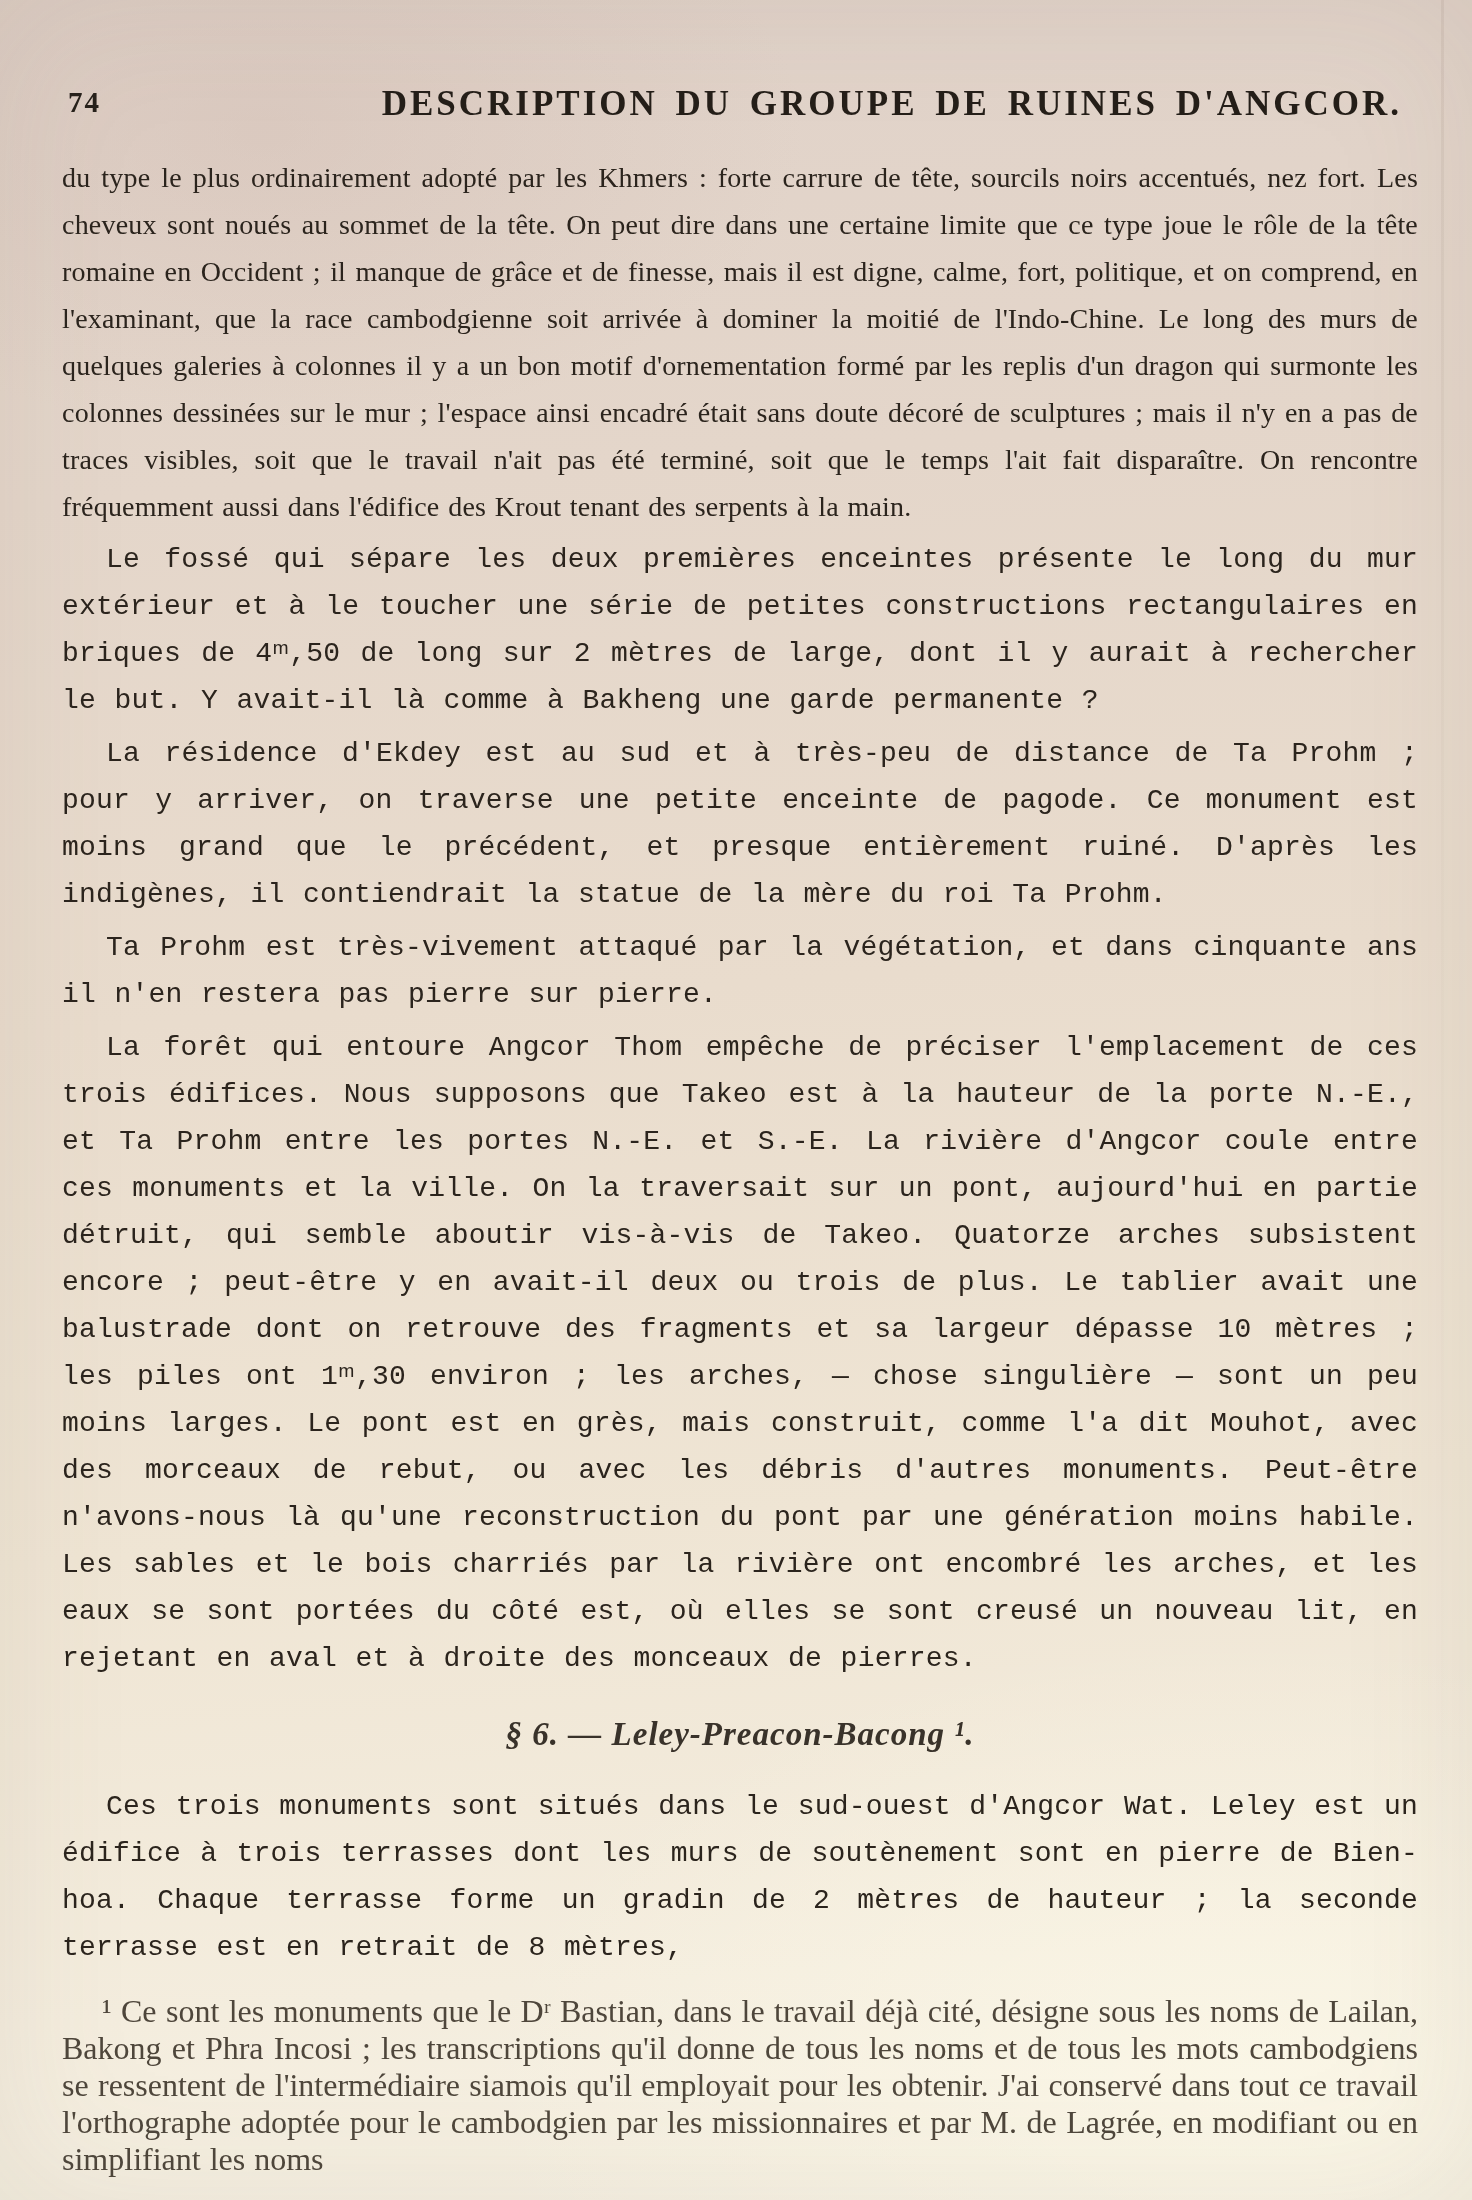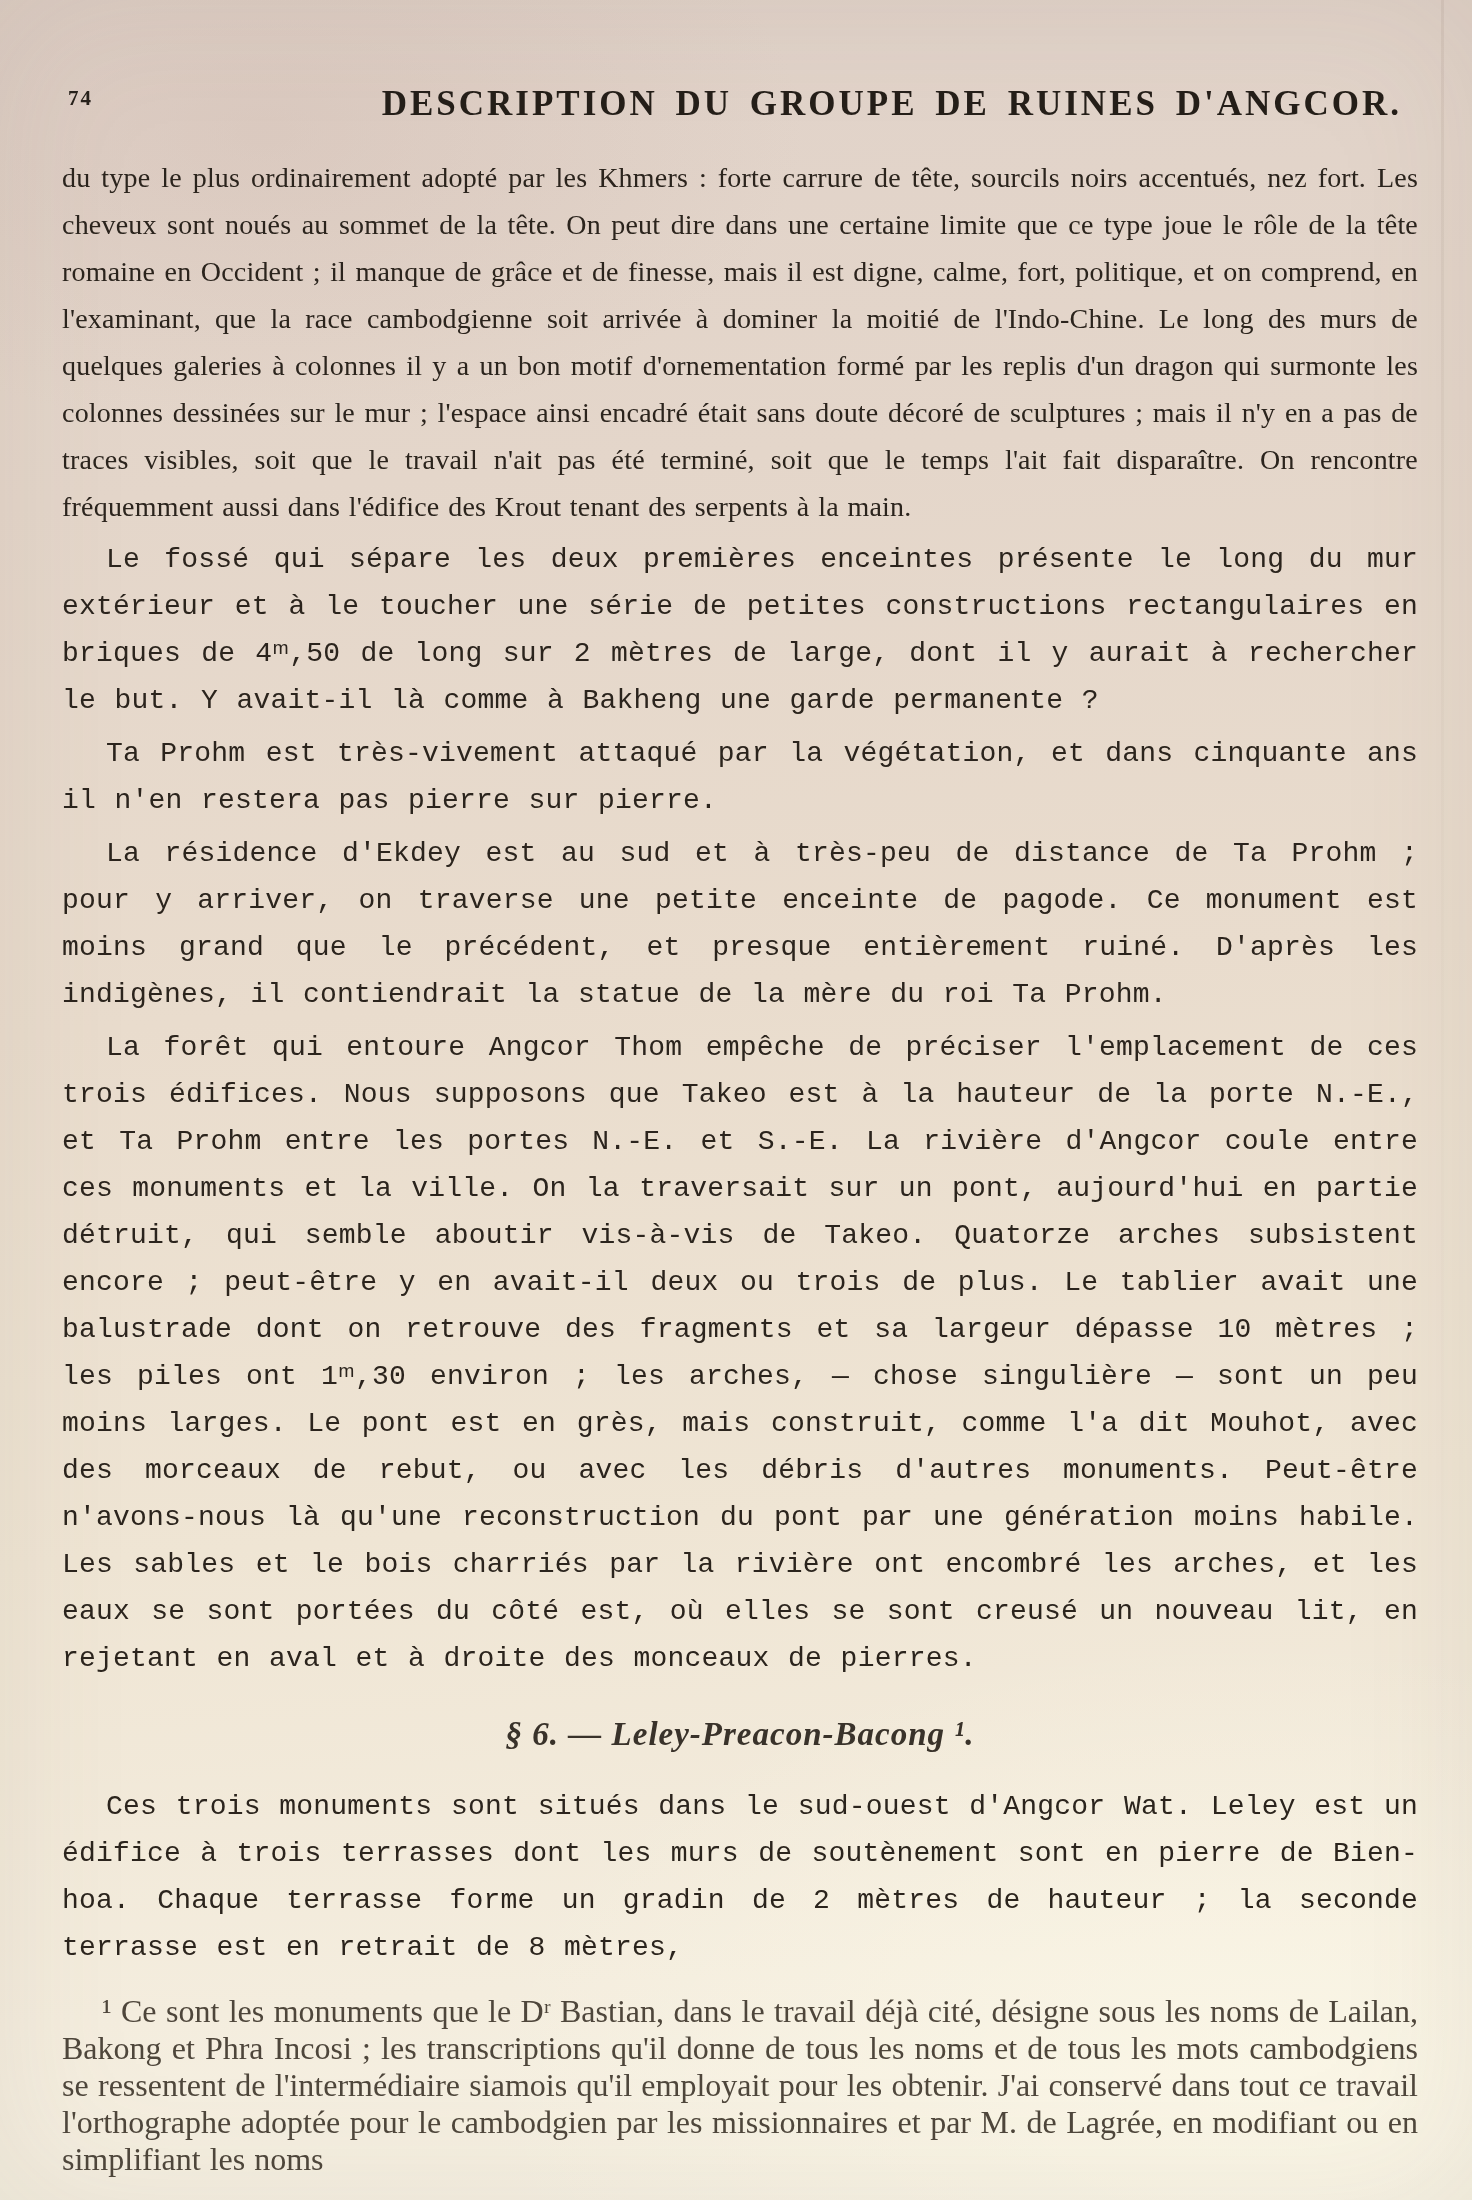--- a/index.html
+++ b/index.html
@@ -35,21 +35,21 @@
   }
   .page-header {
     position: relative;
     height: 44px;
     margin-bottom: 26px;
   }
   .page-number {
     position: absolute;
     left: 6px;
     top: 2px;
-    font-size: 21px;
+    font-size: 29px;
     font-weight: 700;
     letter-spacing: 2px;
     color: #27211b;
   }
   .running-title {
     text-align: right;
     font-size: 35px;
     font-weight: 700;
     letter-spacing: 3px;
     word-spacing: 6px;
@@ -96,22 +96,22 @@
   <div class="content">
 
     <div class="page-header">
       <span class="page-number">74</span>
       <div class="running-title">DESCRIPTION DU GROUPE DE RUINES D'ANGCOR.</div>
     </div>
 
     <div class="body-text">
       <p class="para">du type le plus ordinairement adopté par les Khmers&nbsp;: forte carrure de tête, sourcils noirs accentués, nez fort. Les cheveux sont noués au sommet de la tête. On peut dire dans une certaine limite que ce type joue le rôle de la tête romaine en Occident&nbsp;; il manque de grâce et de finesse, mais il est digne, calme, fort, politique, et on comprend, en l'examinant, que la race cambodgienne soit arrivée à dominer la moitié de l'Indo-Chine. Le long des murs de quelques galeries à colonnes il y a un bon motif d'ornementation formé par les replis d'un dragon qui surmonte les colonnes dessinées sur le mur&nbsp;; l'espace ainsi encadré était sans doute décoré de sculptures&nbsp;; mais il n'y en a pas de traces visibles, soit que le travail n'ait pas été terminé, soit que le temps l'ait fait disparaître. On rencontre fréquemment aussi dans l'édifice des Krout tenant des serpents à la main.</p>
       <p class="para indent">Le fossé qui sépare les deux premières enceintes présente le long du mur extérieur et à le toucher une série de petites constructions rectangulaires en briques de 4ᵐ,50 de long sur 2 mètres de large, dont il y aurait à rechercher le but. Y avait-il là comme à Bakheng une garde permanente&nbsp;?</p>
+      <p class="para indent">La résidence d'Ekdey est au sud et à très-peu de distance de Ta Prohm&nbsp;; pour y arriver, on traverse une petite enceinte de pagode. Ce monument est moins grand que le précédent, et presque entièrement ruiné. D'après les indigènes, il contiendrait la statue de la mère du roi Ta Prohm.</p>
       <p class="para indent">Ta Prohm est très-vivement attaqué par la végétation, et dans cinquante ans il n'en restera pas pierre sur pierre.</p>
-      <p class="para indent">La résidence d'Ekdey est au sud et à très-peu de distance de Ta Prohm&nbsp;; pour y arriver, on traverse une petite enceinte de pagode. Ce monument est moins grand que le précédent, et presque entièrement ruiné. D'après les indigènes, il contiendrait la statue de la mère du roi Ta Prohm.</p>
       <p class="para indent">La forêt qui entoure Angcor Thom empêche de préciser l'emplacement de ces trois édifices. Nous supposons que Takeo est à la hauteur de la porte N.-E., et Ta Prohm entre les portes N.-E. et S.-E. La rivière d'Angcor coule entre ces monuments et la ville. On la traversait sur un pont, aujourd'hui en partie détruit, qui semble aboutir vis-à-vis de Takeo. Quatorze arches subsistent encore&nbsp;; peut-être y en avait-il deux ou trois de plus. Le tablier avait une balustrade dont on retrouve des fragments et sa largeur dépasse 10 mètres&nbsp;; les piles ont 1ᵐ,30 environ&nbsp;; les arches, — chose singulière — sont un peu moins larges. Le pont est en grès, mais construit, comme l'a dit Mouhot, avec des morceaux de rebut, ou avec les débris d'autres monuments. Peut-être n'avons-nous là qu'une reconstruction du pont par une génération moins habile. Les sables et le bois charriés par la rivière ont encombré les arches, et les eaux se sont portées du côté est, où elles se sont creusé un nouveau lit, en rejetant en aval et à droite des monceaux de pierres.</p>
 
       <div class="section-heading">§ 6. — Leley-Preacon-Bacong ¹.</div>
 
       <p class="para indent">Ces trois monuments sont situés dans le sud-ouest d'Angcor Wat. Leley est un édifice à trois terrasses dont les murs de soutènement sont en pierre de Bien-hoa. Chaque terrasse forme un gradin de 2 mètres de hauteur&nbsp;; la seconde terrasse est en retrait de 8 mètres,</p>
     </div>
 
     <div class="footnote">¹ Ce sont les monuments que le Dʳ Bastian, dans le travail déjà cité, désigne sous les noms de Lailan, Bakong et Phra Incosi&nbsp;; les transcriptions qu'il donne de tous les noms et de tous les mots cambodgiens se ressentent de l'intermédiaire siamois qu'il employait pour les obtenir. J'ai conservé dans tout ce travail l'orthographe adoptée pour le cambodgien par les missionnaires et par M. de Lagrée, en modifiant ou en simplifiant les noms</div>
 
   </div>

